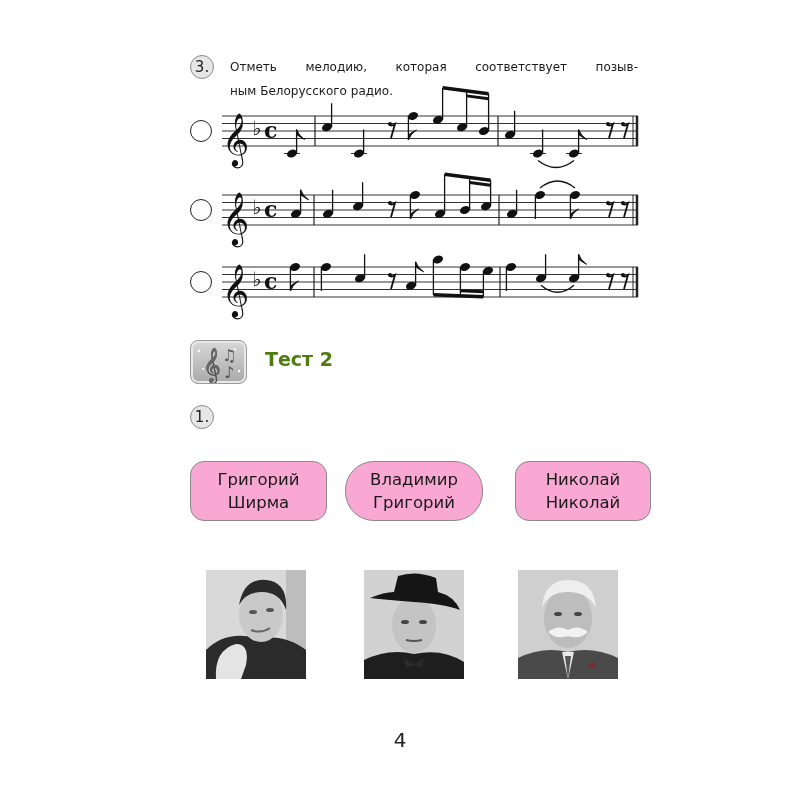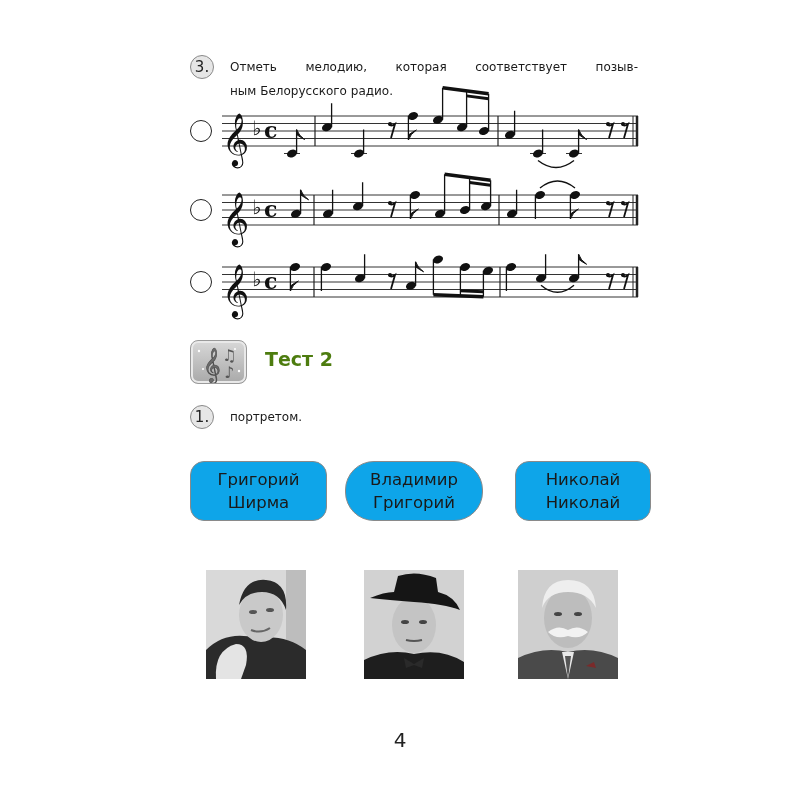--- a/index.html
+++ b/index.html
@@ -11,21 +11,21 @@
   .task-text { position: absolute; font-size: 12px; line-height: 24px; color: #1a1a1a; }
   .task-text.justify { text-align: justify; text-align-last: left; }
   .answer-radio { position: absolute; width: 20px; height: 20px; border-radius: 50%;
                   border: 1.5px solid #222; background: #fff; cursor: pointer; }
   svg.staff { position: absolute; overflow: visible; }
   .test-icon { position: absolute; left: 190px; top: 340px; width: 55px; height: 42px;
                border-radius: 8px; background: linear-gradient(#d8d8d8, #a9a9a9);
                border: 1.5px solid #9a9a9a; box-shadow: inset 0 0 0 2px #e9e9e9; }
   .test-title { position: absolute; left: 265px; top: 348px; font-size: 19px; font-weight: bold; color: #4d7c0f; }
   .name-box { position: absolute; top: 461px; height: 58px; border: 1.5px solid #8a8a8a;
-              border-radius: 14px; background: #0ea5e9; display: flex; flex-direction: column;
+              border-radius: 14px; background: #f9a8d4; display: flex; flex-direction: column;
               align-items: center; justify-content: center; font-size: 16.5px; line-height: 23px;
               color: #1a1a1a; cursor: pointer; }
   .portrait { position: absolute; top: 570px; width: 100px; height: 109px; overflow: hidden;
               background: #cfcfcf; cursor: pointer; }
   .page-number { position: absolute; left: 0; width: 800px; top: 728px; text-align: center;
                  font-size: 20px; color: #222; }
 </style>
 </head>
 <body>
 
@@ -191,21 +191,20 @@
       <circle cx="48" cy="30" r="1.2" fill="#fff"></circle>
     <text x="12" y="34" font-size="30" fill="#6b6b6b" stroke="#4a4a4a" stroke-width="0.6" font-family="DejaVu Serif, serif">𝄞</text>
     <text x="31" y="20" font-size="16" fill="#555" font-family="DejaVu Sans, sans-serif">♫</text>
     <text x="33" y="37" font-size="16" fill="#555" font-family="DejaVu Sans, sans-serif">♪</text>
   </svg>
 </div>
 <div class="test-title">Тест 2</div>
 
 <div class="num-badge" style="left:190px; top:405px;">1.</div>
 <div class="task-text" style="left:230px; top:405px; width:408px;">
-  <div>портретом.</div>
 </div>
 
 <div class="name-box" style="left:190px; width:135px;">
   <span>Григорий</span>
   <span>Ширма</span>
 </div>
 <div class="name-box" style="left:345px; width:136px;border-radius:29px;">
   <span>Владимир</span>
   <span>Григорий</span>
 </div>

